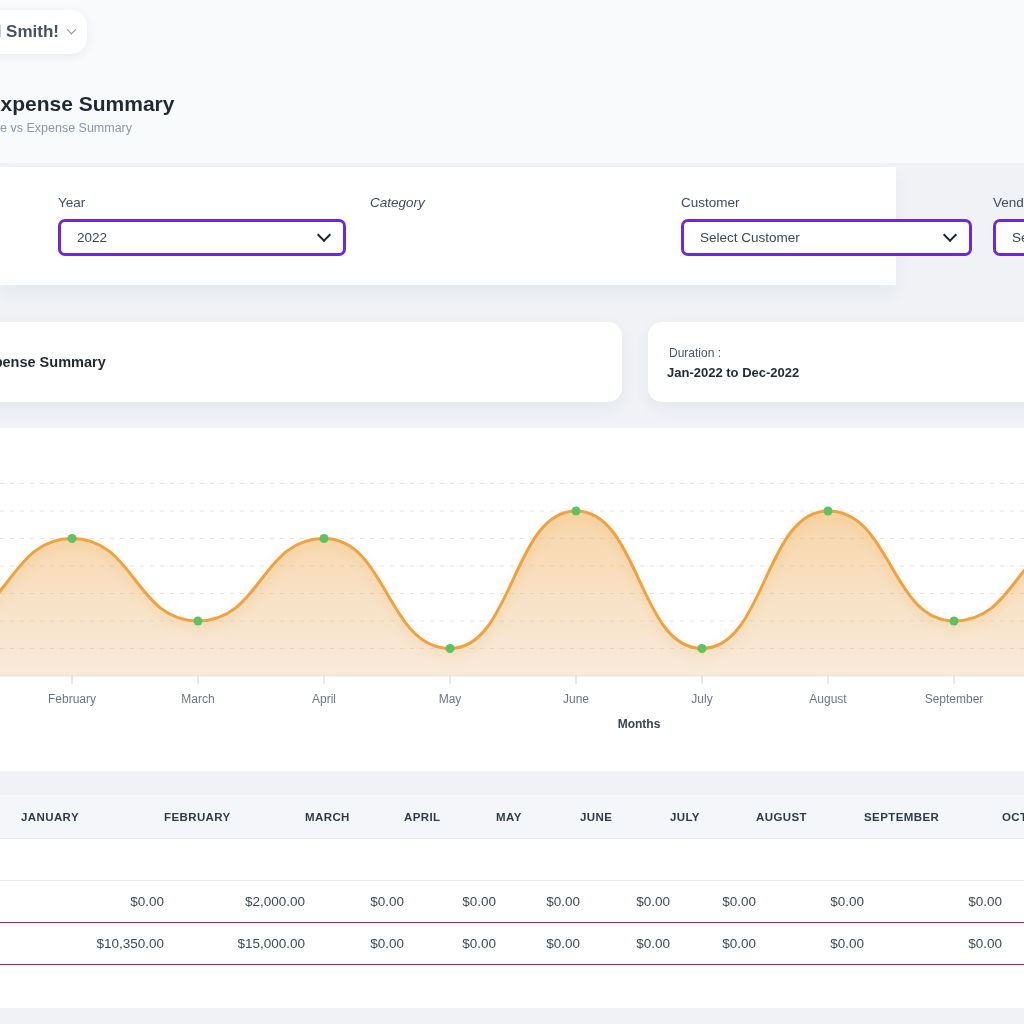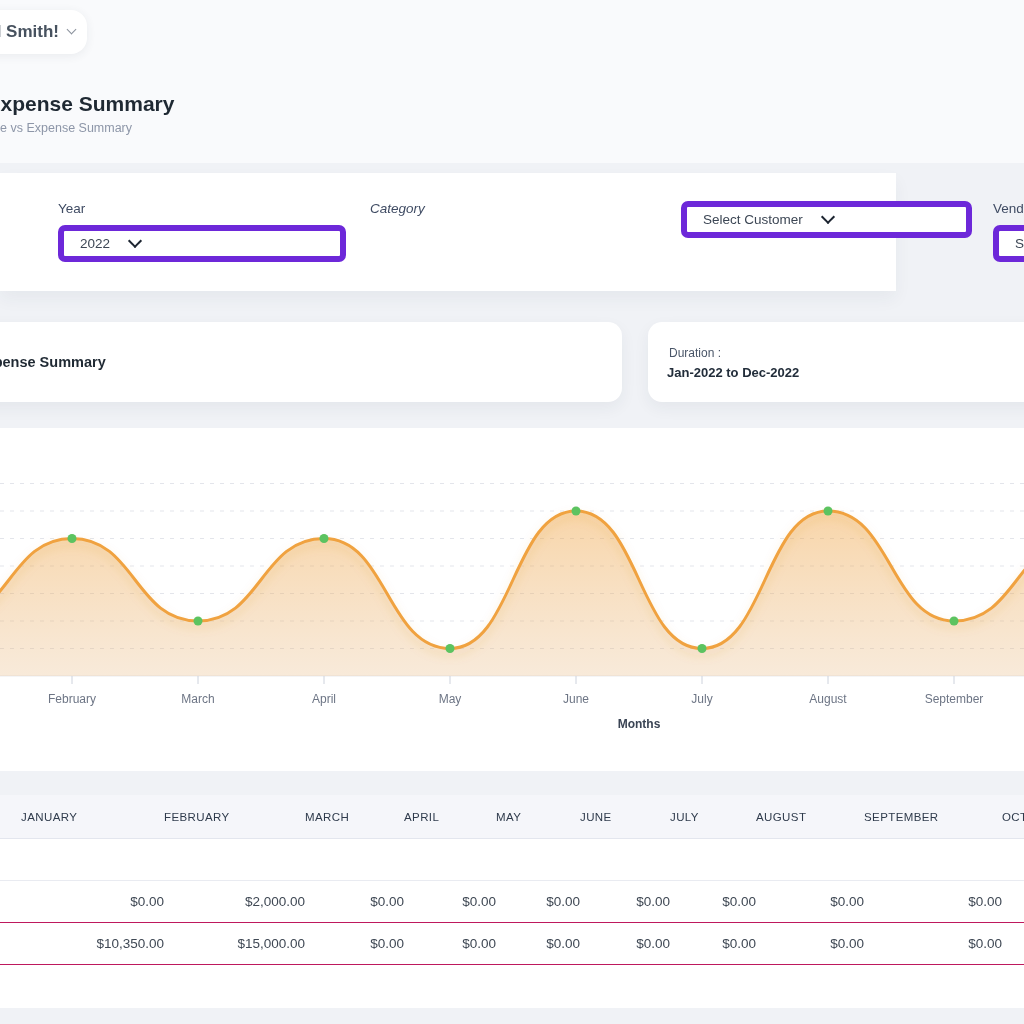--- a/index.html
+++ b/index.html
@@ -12,26 +12,26 @@
     border-radius:16px;box-shadow:0 2px 10px rgba(50,60,80,.08);display:flex;align-items:center;
     justify-content:flex-end;padding-right:12px;box-sizing:border-box;gap:9px;cursor:pointer;}
   .greet-text{font-size:17px;font-weight:bold;color:#47525f;white-space:nowrap;}
   .chev{display:inline-block;width:8px;height:8px;border-right:2px solid #1c2430;border-bottom:2px solid #1c2430;
     transform:rotate(45deg);margin-top:-5px;flex:0 0 auto;}
   .chev-sm{width:6px;height:6px;border-right:1.6px solid #8a919c;border-bottom:1.6px solid #8a919c;}
   .page-title{position:absolute;top:92px;left:-122px;margin:0;font-size:21px;font-weight:bold;color:#1f2933;white-space:nowrap;}
   .page-subtitle{position:absolute;top:121px;left:-34px;font-size:12.5px;color:#8d96a8;white-space:nowrap;}
 
   
-  .filter-card{position:absolute;top:173px;left:0;width:896px;height:118px;background:#fff;
+  .filter-card{position:absolute;top:167px;left:0;width:896px;height:118px;background:#fff;
     box-shadow:0 8px 16px rgba(40,50,70,.05);}
   .fgroup{position:absolute;top:28px;}
   .flabel{display:block;font-size:13.5px;color:#3f4b63;margin-bottom:9px;}
-  .select{height:37px;background:#fff;border:6px solid #6d28d9;border-radius:7px;display:flex;align-items:center;
-    padding:0 14px 0 16px;box-sizing:border-box;cursor:pointer;gap:20px;}
+  .select{height:37px;background:#fff;border:3px solid #6d28d9;border-radius:7px;display:flex;align-items:center;
+    justify-content:space-between;padding:0 14px 0 16px;box-sizing:border-box;cursor:pointer;gap:20px;}
   .sval{font-size:13.5px;color:#3c4654;white-space:nowrap;}
 
   
   .card{position:absolute;background:#fff;border-radius:14px;box-shadow:0 6px 16px rgba(40,50,70,.06);}
   .card-left{top:322px;left:-40px;width:662px;height:80px;}
   .card-title{position:absolute;left:-59px;top:32px;font-size:14.5px;font-weight:bold;color:#1f2933;white-space:nowrap;}
   .card-right{top:322px;left:648px;width:430px;height:80px;}
   .dur-label{position:absolute;left:21px;top:24px;font-size:12px;color:#4a5668;}
   .dur-value{position:absolute;left:19px;top:43px;font-size:13px;font-weight:bold;color:#222d3a;}
 
@@ -44,21 +44,21 @@
   #chart-svg .line{fill:none;stroke-width:3;stroke-linecap:round;}
   #chart-svg text{font-family:"Liberation Sans",sans-serif;}
   #chart-svg .xlab{fill:#6d7585;font-size:12px;text-anchor:middle;}
   #chart-svg .months{fill:#3a4454;font-size:12px;font-weight:bold;text-anchor:middle;}
 
   
   .table-panel{position:absolute;top:795px;left:0;width:1024px;height:213px;background:#fff;}
   .trow{display:grid;grid-template-columns:143px 141px 99px 92px 84px 90px 86px 108px 138px 160px;
     padding-left:21px;align-items:center;box-sizing:border-box;}
   .thead{height:44px;background:#f5f6fa;border-bottom:1px solid #e3e6ee;}
-  .th{font-size:11.5px;font-weight:normal;color:#2f3b4c;letter-spacing:.4px;white-space:nowrap;}
+  .th{font-size:11.5px;font-weight:bold;color:#2f3b4c;letter-spacing:.4px;white-space:nowrap;}
   .tdata{height:42px;border-bottom:1px solid #be185d;text-align:right;}
   .td{font-size:13.5px;color:#3f4854;white-space:nowrap;}
   .tspacer{height:42px;border-bottom:1px solid #e9ebf1;}
   .tspacer2{height:43px;}
 </style>
 </head>
 <body>
 
 <div class="viewport">
 
@@ -76,20 +76,21 @@
       <span class="flabel">Year</span>
       <div class="select" style="width:288px;">
         <span class="sval">2022</span>
         <span class="chev"></span>
       </div>
     </div>
     <div class="fgroup" style="left:370px;font-style:italic;">
       <span class="flabel">Category</span>
     </div>
     <div class="fgroup" style="left:681px;">
+      <span class="flabel">Customer</span>
       <div class="select" style="width:291px;">
         <span class="sval">Select Customer</span>
         <span class="chev"></span>
       </div>
     </div>
     <div class="fgroup" style="left:993px;">
       <span class="flabel">Vendor</span>
       <div class="select" style="width:288px;">
         <span class="sval">Select Vendor</span>
 

